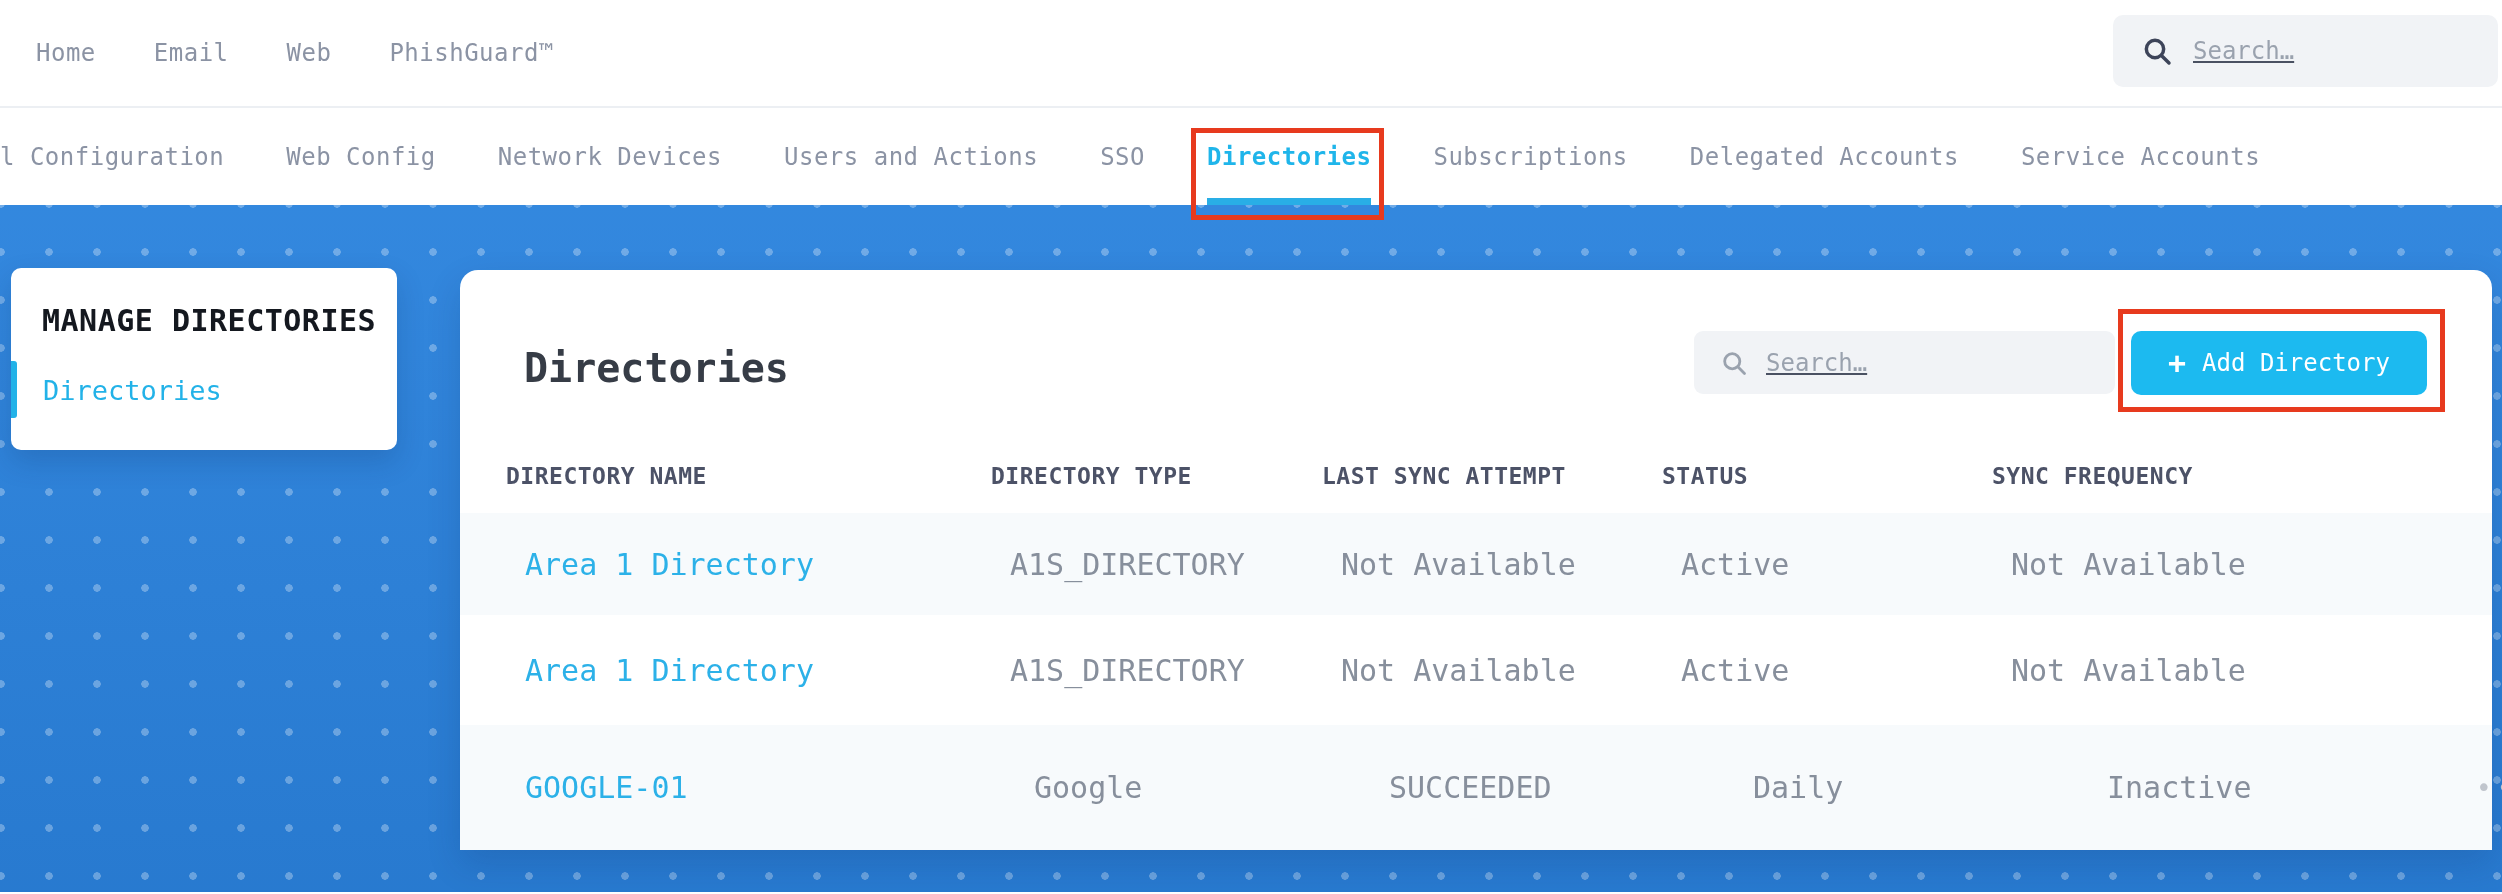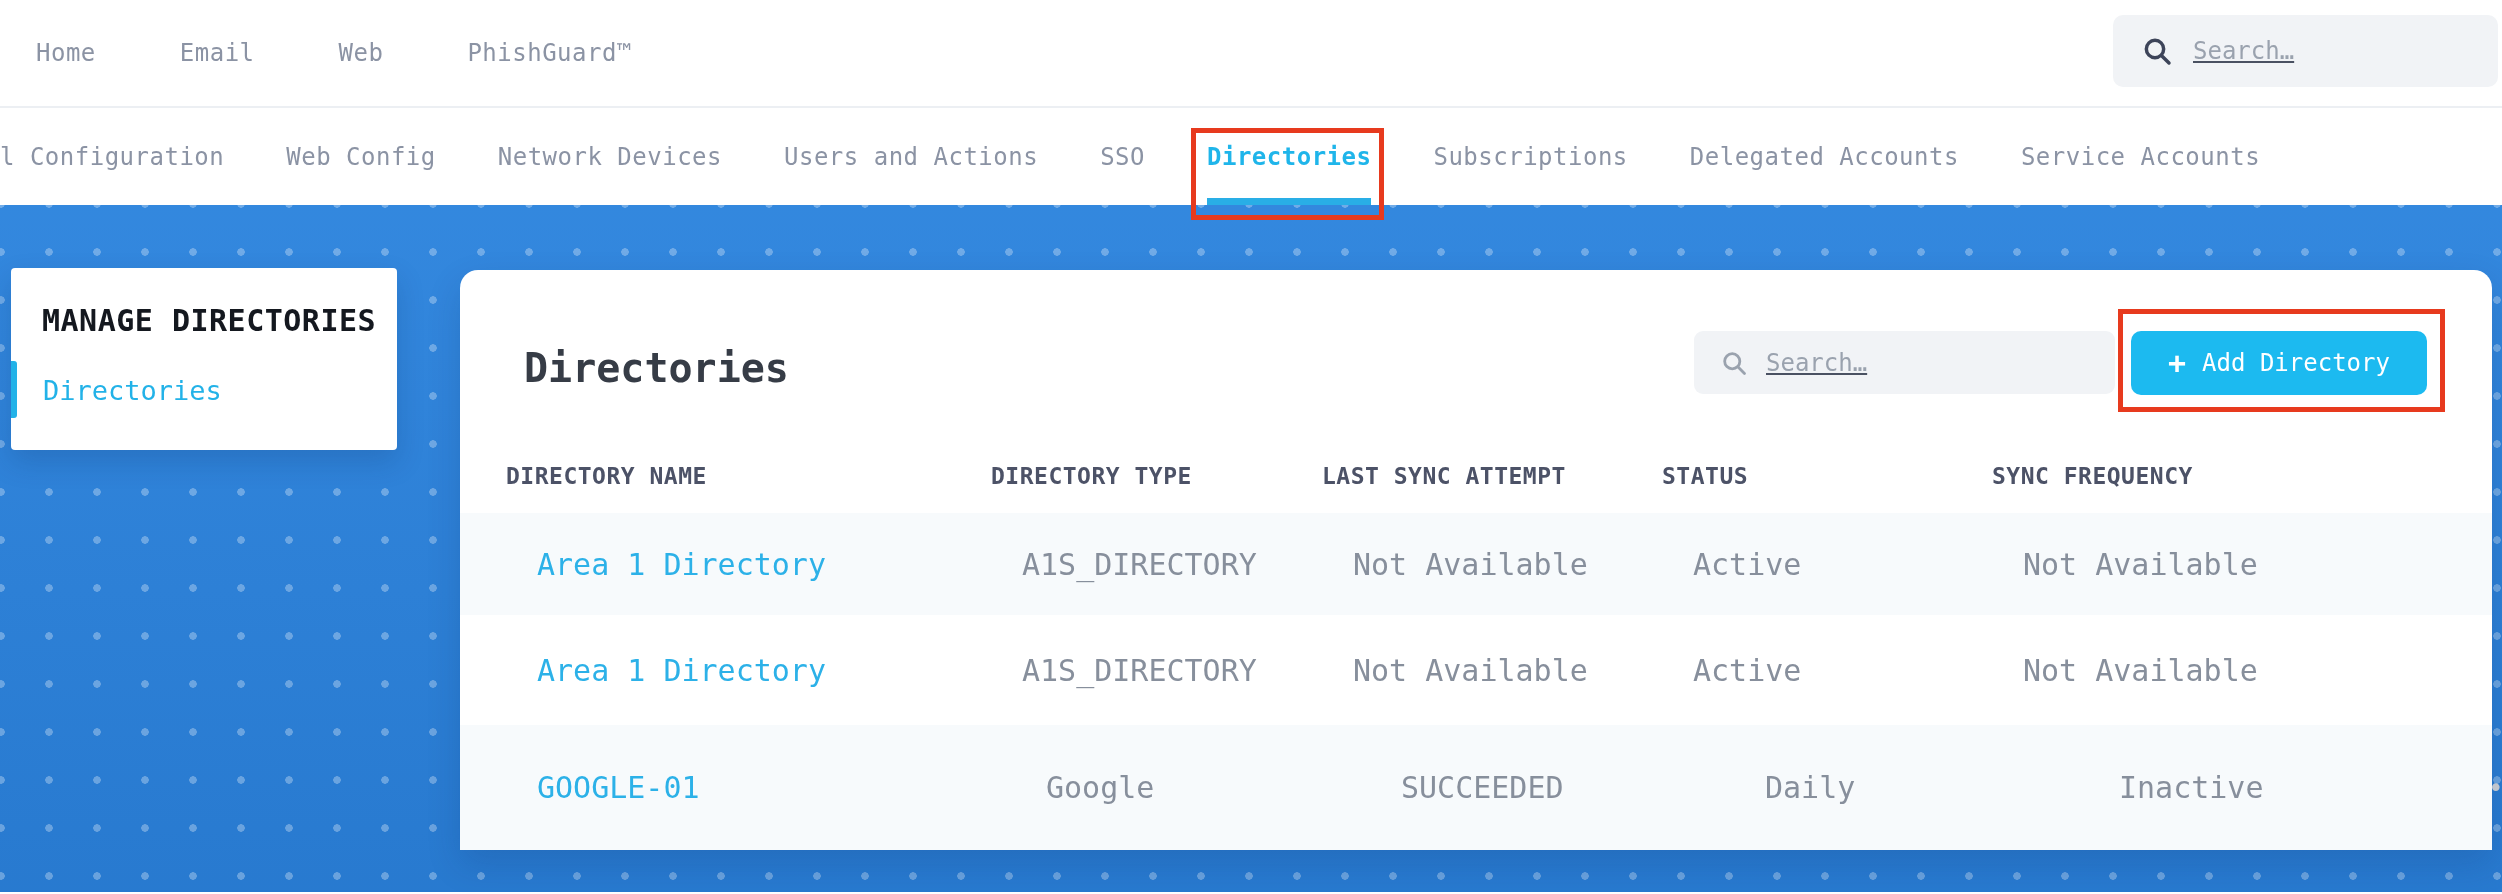--- a/index.html
+++ b/index.html
@@ -2,21 +2,21 @@
 <html><head>
 <meta charset="utf-8">
 <style>
   * { margin:0; padding:0; box-sizing:border-box; }
   html,body { width:2502px; height:894px; overflow:hidden;
     font-family:"DejaVu Sans Mono","Liberation Mono",monospace; }
 
   
   .topbar { position:relative; height:108px; background:#ffffff;
     border-bottom:2px solid #eceff3; display:flex; align-items:center;
-    padding-left:36px; gap:84px; z-index:3; }
+    padding-left:36px; gap:58px; z-index:3; }
   .topbar .nav-item { font-size:24px; color:#8b93a4; letter-spacing:.5px;
     cursor:pointer; white-space:nowrap; }
   .top-search { position:absolute; left:2113px; top:15px; width:385px; height:72px;
     background:#f1f3f6; border-radius:10px; display:flex; align-items:center;
     padding-left:28px; gap:20px; }
   .top-search svg { width:32px; height:32px; color:#3d4459; flex:0 0 auto; }
   .search-input { border:none; outline:none; background:transparent;
     font-family:inherit; font-size:24px; color:#4a5162; width:260px;text-decoration:underline; }
   .search-input::placeholder { color:#9aa2ae; }
 
@@ -36,21 +36,21 @@
   .workarea { position:relative; height:687px;
     background-color:#2b83dd;
     background-image:
       radial-gradient(circle, rgba(255,255,255,.30) 0 3.5px, rgba(255,255,255,0) 4px),
       linear-gradient(180deg, rgba(255,255,255,.04), rgba(0,0,30,.07));
     background-size:48px 48px, 100% 100%;
     background-position:25px 23px, 0 0; }
 
   
   .side-card { position:absolute; left:11px; top:63px; width:386px; height:182px;
-    background:#ffffff; border-radius:4px;
+    background:#ffffff; border-radius:10px;
     box-shadow:0 12px 28px rgba(10,40,90,.18); }
   .side-title { position:absolute; left:31px; top:35px; font-size:30px;
     font-weight:700; color:#14181f; letter-spacing:.5px; line-height:36px; }
   .side-link { position:absolute; left:32px; top:105px; font-size:27px;
     color:#22b2e8; line-height:36px; cursor:pointer; }
   .side-accent { position:absolute; left:0; top:93px; width:6px; height:57px;
     background:#22b2e8; border-radius:0 3px 3px 0; }
 
   
   .main-card { position:absolute; left:460px; top:65px; width:2032px; height:580px;
@@ -75,21 +75,21 @@
   .thead { position:absolute; left:0; top:168px; width:100%; height:75px;
     display:grid; grid-template-columns:485px 331px 340px 330px 345px 1fr;
     padding-left:46px; align-items:center; }
   .th { font-size:23px; font-weight:700; color:#4c5267; letter-spacing:.5px;
     white-space:nowrap; }
   .tbody { position:absolute; left:0; top:243px; width:100%; }
   .trow { display:grid; grid-template-columns:485px 331px 340px 330px 345px 1fr;
     padding-left:65px; align-items:center; }
   .trow.alt { background:#f7fafc; }
   .trow.r1 { height:102px; } .trow.r2 { height:110px; } .trow.r3 { height:125px;gap:24px; }
-  .td { font-size:30px; color:#878f9c; white-space:nowrap;margin-left:12px; }
+  .td { font-size:30px; color:#878f9c; white-space:nowrap; }
   .td.name { color:#2cb1e8; cursor:pointer; }
   .td.actions { display:flex; align-items:center; }
   .dots { font-size:26px; letter-spacing:5px; color:#c0c5cd; line-height:26px;
     cursor:pointer; }
 </style>
 </head>
 <body>
 
 <header class="topbar">
   <span class="nav-item">Home</span>

